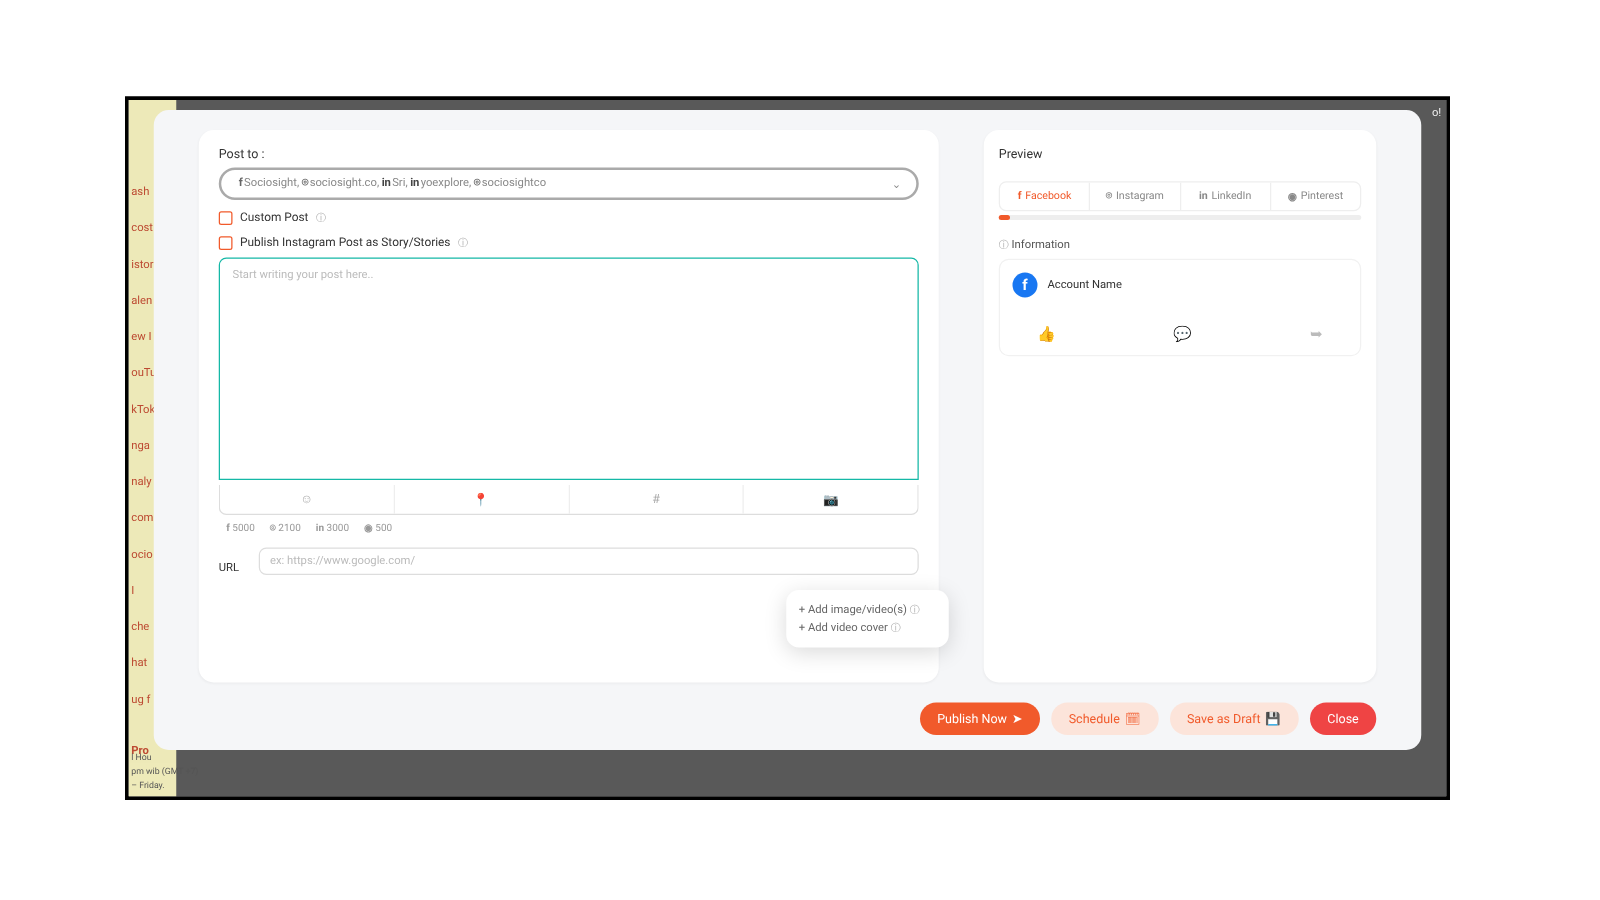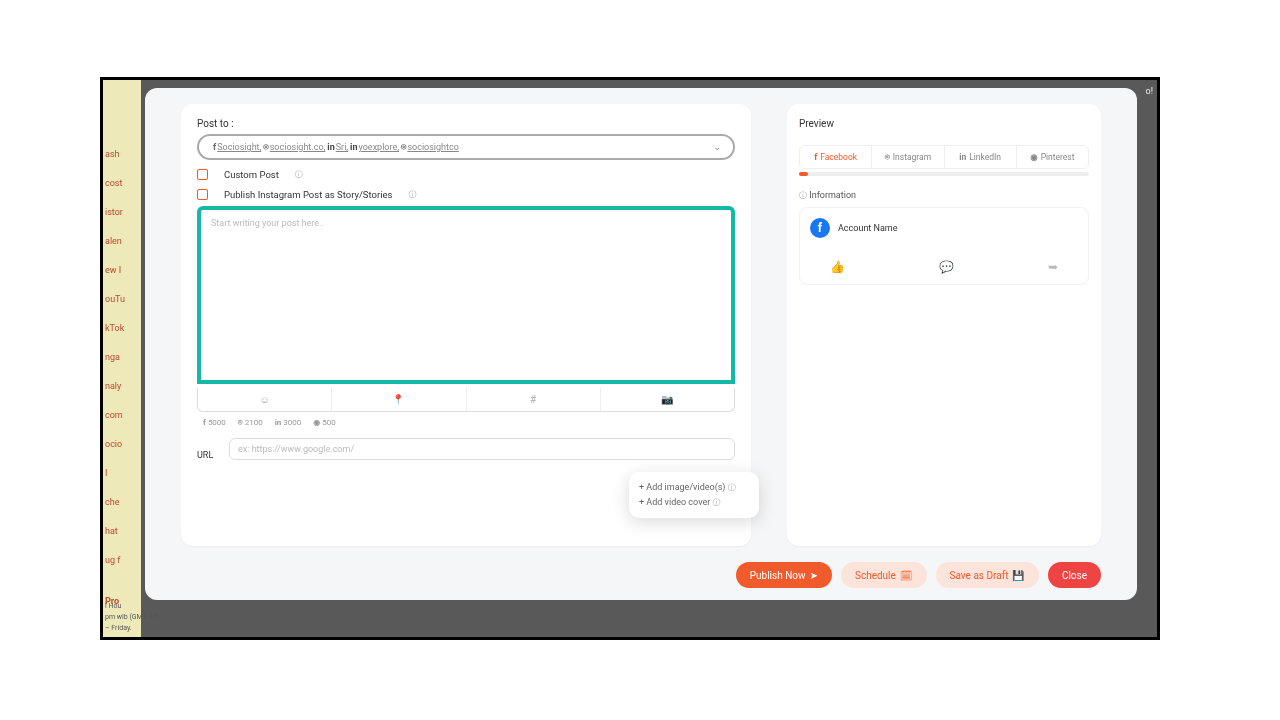--- a/index.html
+++ b/index.html
@@ -3,34 +3,34 @@
 <meta charset="utf-8">
 <style>
   * { box-sizing: border-box; margin: 0; padding: 0; font-family: -apple-system, BlinkMacSystemFont, "Segoe UI", Roboto, sans-serif; }
   body { width:1280px; height:720px; background:#fff; overflow:hidden; position:relative; }
   .frame { position:absolute; left:100px; top:77px; width:1060px; height:563px; border:3px solid #000; background:#fff; }
   .bg-dim { position:absolute; inset:0; background:rgba(60,60,60,.85); }
   .side { position:absolute; left:0; top:0; width:38px; height:100%; background:#fef9c3; opacity:.9; }
   .side-items { position:absolute; left:2px; top:60px; font-size:9px; color:#c8492e; line-height:19px; }
   .side-items div { padding:5px 0; }
   .foot { position:absolute; left:2px; bottom:3px; font-size:7px; color:#555; line-height:11px; }
-  .modal { position:absolute; left:20px; top:8px; right:20px; bottom:37px; background:#f5f6f8; border-radius:12px; display:flex; flex-direction:column;margin-left:22px; }
+  .modal { position:absolute; left:20px; top:8px; right:20px; bottom:37px; background:#f5f6f8; border-radius:12px; display:flex; flex-direction:column; }
   .modal-body { flex:1; display:flex; gap:36px; padding:16px 36px 8px; }
   .panel-left { flex:1; background:#fff; border-radius:12px; padding:14px 16px 20px; position:relative; box-shadow:0 1px 2px rgba(0,0,0,.04); }
   .panel-right { width:314px; background:#fff; border-radius:12px; padding:14px 12px; box-shadow:0 1px 2px rgba(0,0,0,.04); }
   .label { font-size:10px; color:#333; margin-bottom:5px; }
   .postto { border:2px solid #aaa; border-radius:18px; height:26px; display:flex; align-items:center; padding:0 16px 0 12px; font-size:9px; color:#888; position:relative; }
   .postto .chev { position:absolute; right:12px; color:#888; font-size:9px; }
-  .postto .seg { color:#888;text-decoration:underline; }
+  .postto .seg { color:#888; }
   .postto .icon { color:#666; font-weight:bold; display:inline-block; margin:0 1px 0 2px; font-size:9px; }
-  .check-row { display:flex; align-items:center; gap:16px; margin:9px 0 2px; font-size:9.5px; color:#333; }
+  .check-row { display:flex; align-items:center; gap:6px; margin:9px 0 2px; font-size:9.5px; color:#333; }
   .cbx { width:11px; height:11px; border:1.5px solid #f15a2b; border-radius:2px; flex-shrink:0; }
   .info-ic { font-size:8px; color:#aaa; }
   .editor { margin-top:6px; }
-  .textarea { border:4px solid #14b8a6; border-radius:6px 6px 0 0; height:178px; padding:8px 10px; font-size:9px; color:#aaa; resize:none; width:100%; position:relative; }
+  .textarea { border:1px solid #14b8a6; border-radius:6px 6px 0 0; height:178px; padding:8px 10px; font-size:9px; color:#aaa; resize:none; width:100%; position:relative; }
   .textarea::placeholder { color:#bbb; }
   .toolbar { display:flex; border:1px solid #ddd; border-top:none; border-radius:0 0 6px 6px; height:24px; }
   .toolbar div { flex:1; display:flex; align-items:center; justify-content:center; font-size:10px; color:#aaa; border-left:1px solid #eee; }
   .toolbar div:first-child { border-left:none; }
   .counters { display:flex; gap:12px; padding:6px 6px 10px; font-size:8px; color:#999; }
   .counters span .ic { font-weight:bold; margin-right:2px; }
   .row-input { display:flex; align-items:flex-end; gap:8px; margin-bottom:10px; }
   .row-input .l { width:24px; font-size:9px; color:#333; text-align:left; }
   .row-input input { flex:1; border:1px solid #ddd; border-radius:6px; height:22px; padding:0 8px; font-size:9px; color:#555; }
   .row-input input::placeholder { color:#bbb; }

